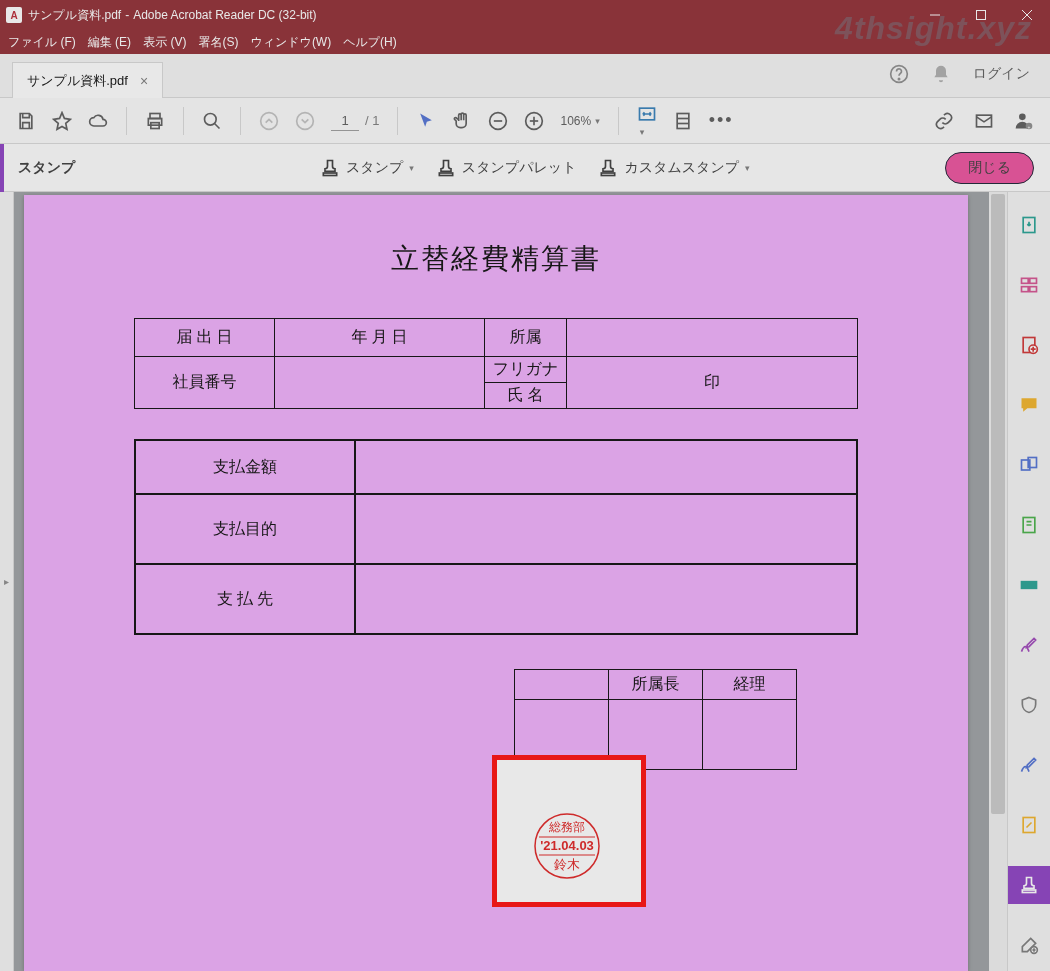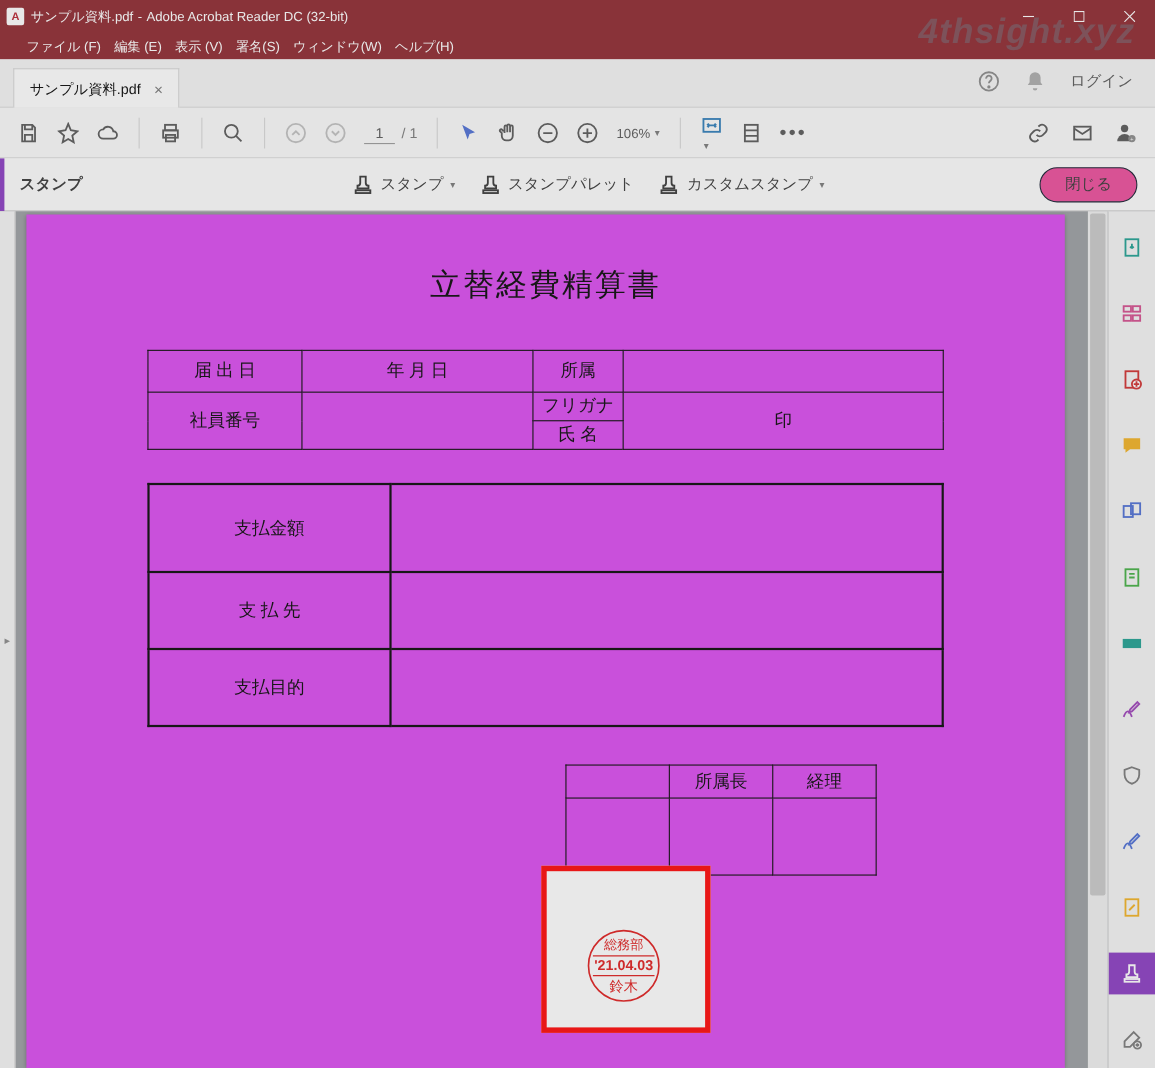--- a/index.html
+++ b/index.html
@@ -6,21 +6,21 @@
 body { font-family: "Yu Gothic UI", "Meiryo", sans-serif; font-size: 12px; background: #fff; overflow: hidden; width: 1050px; height: 971px; position: relative; }
 .overlay { position: absolute; inset: 0; background: rgba(125,125,125,0.18); pointer-events: none; z-index: 1000; }
 .watermark { position: absolute; top: 10px; right: 18px; font-size: 32px; font-style: italic; font-weight: 700; color: rgba(110,120,130,0.45); z-index: 1001; letter-spacing: 1px; }
 .titlebar { background: #8c232a; color: #fff; height: 30px; display: flex; align-items: center; padding: 0 0 0 6px; font-size: 12px; }
 .titlebar .app-icon { width: 16px; height: 16px; background: #fff; border-radius: 2px; margin-right: 6px; display: flex; align-items: center; justify-content: center; font-size: 10px; color: #b7202e; font-weight: 700; }
 .titlebar .title-text { flex: 0 0 auto; }
 .titlebar .spacer { flex: 1; }
 .winbtns { display: flex; }
 .winbtn { width: 46px; height: 30px; display: flex; align-items: center; justify-content: center; color: #fff; }
 .winbtn svg { width: 10px; height: 10px; }
-.menubar { background: #8c232a; color: #fff; height: 24px; display: flex; align-items: center; padding: 0 24px; font-size: 12px; gap: 12px; }
+.menubar { background: #8c232a; color: #fff; height: 24px; display: flex; align-items: center; padding: 0 8px; font-size: 12px; gap: 12px; }
 .menubar span { cursor: default; }
 .tabrow { background: #f5f5f5; height: 44px; display: flex; align-items: flex-end; border-bottom: 1px solid #d8d8d8; position: relative; }
 .hometabs { display: flex; gap: 24px; padding: 0 20px 10px 20px; font-size: 14px; color: #555; }
 .doctab { background: #fff; height: 36px; border: 1px solid #d8d8d8; border-bottom: none; display: flex; align-items: center; padding: 0 14px; gap: 8px; font-size: 13px; margin-left: 12px; position: relative; top: 1px; }
 .doctab .close { font-size: 14px; color: #777; margin-left: 4px; }
 .tabright { position: absolute; right: 20px; top: 10px; display: flex; align-items: center; gap: 22px; color: #777; }
 .tabright .login { font-size: 14px; color: #555; }
 .icnbtn svg { width: 20px; height: 20px; display: block; }
 .toprow { height: 46px; background: #fafafa; border-bottom: 1px solid #d8d8d8; display: flex; align-items: center; padding: 0 16px; gap: 16px; color: #555; position: relative; }
 .toprow .vdiv { width: 1px; height: 28px; background: #d8d8d8; margin: 0 2px; }
@@ -38,34 +38,34 @@
 .closepill { position: absolute; right: 16px; border: 1px solid #0f172a; border-radius: 18px; padding: 6px 22px; font-size: 14px; color: #333; background: #ec4899; }
 .workarea { position: relative; height: 779px; background: #999da0; }
 .leftgutter { position: absolute; left: 0; top: 0; width: 14px; height: 100%; background: #f5f5f5; border-right: 1px solid #d8d8d8; display: flex; align-items: center; justify-content: center; }
 .leftgutter .tri { font-size: 10px; color: #888; }
 .rightpanel { position: absolute; right: 0; top: 0; width: 43px; height: 100%; background: #f5f5f5; border-left: 1px solid #d8d8d8; display: flex; flex-direction: column; align-items: center; padding-top: 14px; gap: 22px; }
 .rightpanel .ritem { width: 43px; height: 38px; display: flex; align-items: center; justify-content: center; }
 .rightpanel .ritem.active { background: #8837c1; }
 .rightpanel .ritem svg { width: 20px; height: 20px; }
 .scrollbar { position: absolute; right: 43px; top: 0; width: 18px; height: 100%; background: #f0f0f0; }
 .scrollthumb { width: 14px; background: #c8c8c8; margin: 2px auto; border-radius: 2px; height: 620px; }
-.page { position: absolute; left: 24px; top: 3px; width: 944px; height: 776px; background: #d946ef; box-shadow: 0 1px 4px rgba(0,0,0,0.3); padding: 45px 110px 0 110px; }
+.page { position: absolute; left: 24px; top: 3px; width: 944px; height: 776px; background: #f0abfc; box-shadow: 0 1px 4px rgba(0,0,0,0.3); padding: 45px 110px 0 110px; }
 .doctitle { text-align: center; font-family: "MS Mincho", serif; font-size: 28px; letter-spacing: 2px; margin-bottom: 40px; }
 table { border-collapse: collapse; }
 .tbl1 { width: 100%; }
 .tbl1 td { border: 1px solid #000; height: 38px; font-family: "MS Mincho", serif; font-size: 16px; text-align: center; vertical-align: middle; }
 .tbl1 .r1 td:nth-child(1){width:140px;} .tbl1 .r1 td:nth-child(2){width:210px;} .tbl1 .r1 td:nth-child(3){width:82px;}
 .tbl2 { width: 100%; margin-top: 30px; }
 .tbl2 td { border: 2px solid #000; font-family: "MS Mincho", serif; font-size: 16px; text-align: center; vertical-align: middle; }
 .tbl2 .lcell { width: 220px; }
 .tbl3 { margin-left: 380px; margin-top: 34px; }
 .tbl3 td { border: 1px solid #000; font-family: "MS Mincho", serif; font-size: 16px; text-align: center; width: 94px; }
 .tbl3 .hrow td { height: 30px; }
 .tbl3 .brow td { height: 70px; position: relative; }
-.stamp-select { position: absolute; border: 5px solid #ff0000; left: 468px; top: 592px; width: 154px; height: 152px; background: #fff; z-index: 50; }
+.stamp-select { position: absolute; border: 5px solid #ff0000; left: 468px; top: 560px; width: 154px; height: 152px; background: #fff; z-index: 50; }
 .hanko { position: absolute; left: 36px; top: 52px; width: 68px; height: 68px; }
 .hanko svg { width: 68px; height: 68px; }
 .bottomline { font-family: "MS Mincho", serif; font-size: 17px; margin-top: 40px; letter-spacing: 1px; }
 </style>
 </head>
 <body>
 
 <div class="titlebar">
   <div class="app-icon">A</div>
   <span class="title-text">サンプル資料.pdf</span>
@@ -291,29 +291,29 @@
       </tr>
       <tr>
             <td style="height:26px;">氏  名</td>
           </tr>
     </tbody>
       </table>
 
     <table class="tbl2">
       <tbody>
           <tr>
-            <td class="lcell" style="height:80px;">支払金額</td>
+            <td class="lcell" style="height:54px;">支払金額</td>
+            <td></td>
+          </tr>
+      <tr>
+            <td class="lcell" style="height:70px;">支払目的</td>
             <td></td>
           </tr>
       <tr>
             <td class="lcell" style="height:70px;">支 払 先</td>
-            <td></td>
-          </tr>
-      <tr>
-            <td class="lcell" style="height:70px;">支払目的</td>
             <td></td>
           </tr>
     </tbody>
       </table>
 
     <table class="tbl3">
       <tbody>
           <tr class="hrow">
             <td></td>
             <td>所属長</td>

